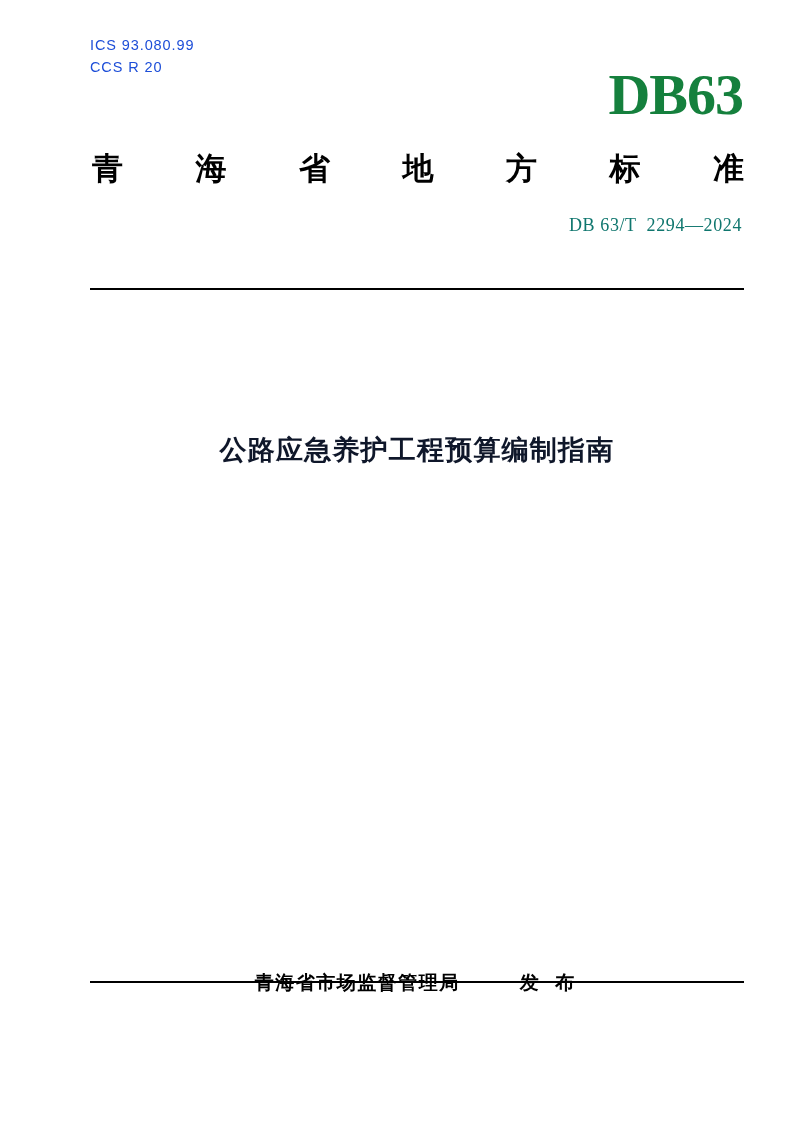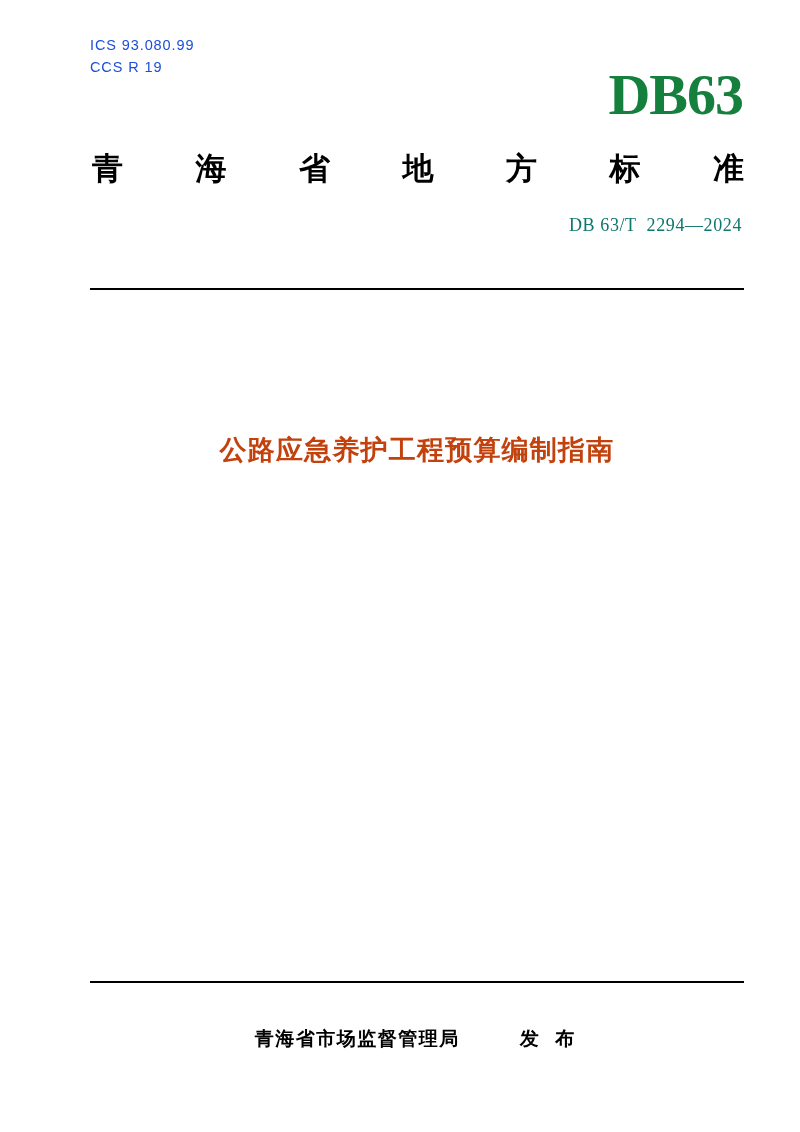--- a/index.html
+++ b/index.html
@@ -95,21 +95,21 @@
   .doc-title {
     position: absolute;
     left: 0;
     right: 0;
     top: 432px;
     text-align: center;
     font-family: "DejaVu Sans", sans-serif;
     font-weight: bold;
     font-size: 27px;
     letter-spacing: 1.2px;
-    color: #c2410c;
+    color: #0f172a;
   }
 
   
   .footer-dates {
     position: absolute;
     left: 0;
     right: 0;
     top: 952px;
     display: flex;
     justify-content: space-between;
@@ -126,42 +126,42 @@
     right: 0;
     top: 981px;
     border-top: 2.2px solid #000;
   }
 
   
   .issuer {
     position: absolute;
     left: 0;
     right: 0;
-    top: 1026px;
+    top: 970px;
     display: flex;
     justify-content: center;
     align-items: baseline;
     font-family: "DejaVu Sans", sans-serif;
     font-weight: bold;
     font-size: 19px;
     letter-spacing: 1.5px;
     color: #000;
   }
   .issuer .gap { display: inline-block; width: 60px; }
   .issuer .pub { letter-spacing: 5px; }
 </style>
 </head>
 <body>
 
 <div class="page">
   <div class="content">
 
     <div class="ics-block">
       <div class="ics-line">ICS 93.080.99</div>
-      <div class="ics-line">CCS R 19</div>
+      <div class="ics-line">CCS R 20</div>
     </div>
 
     <div class="db-logo">DB63</div>
 
     <div class="std-title">
       <span>青</span>
       <span>海</span>
       <span>省</span>
       <span>地</span>
       <span>方</span>

